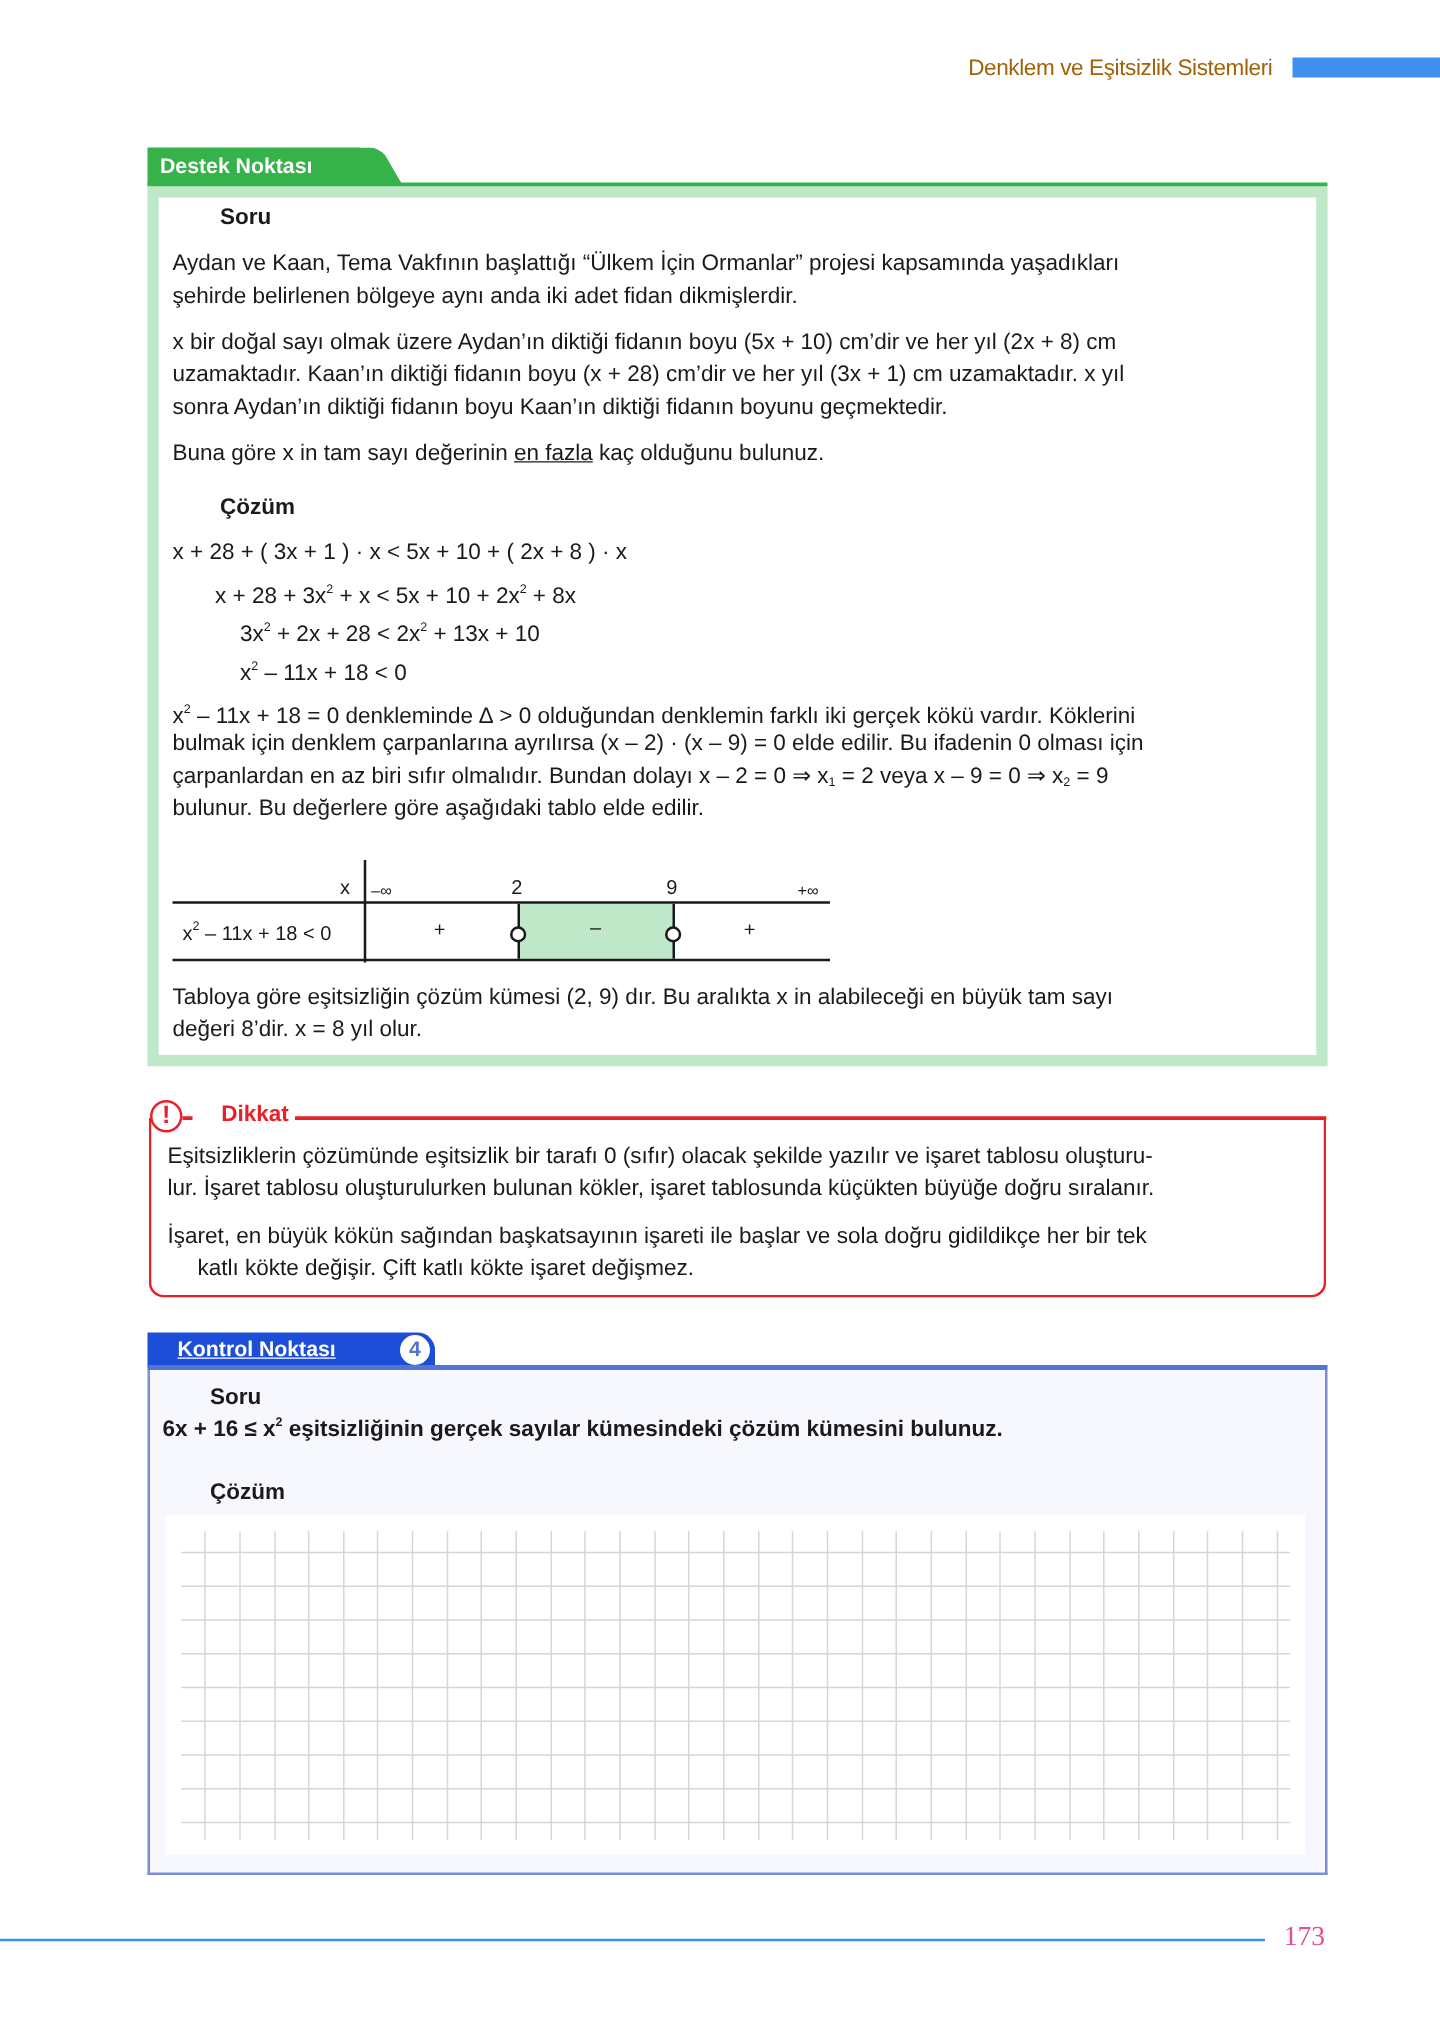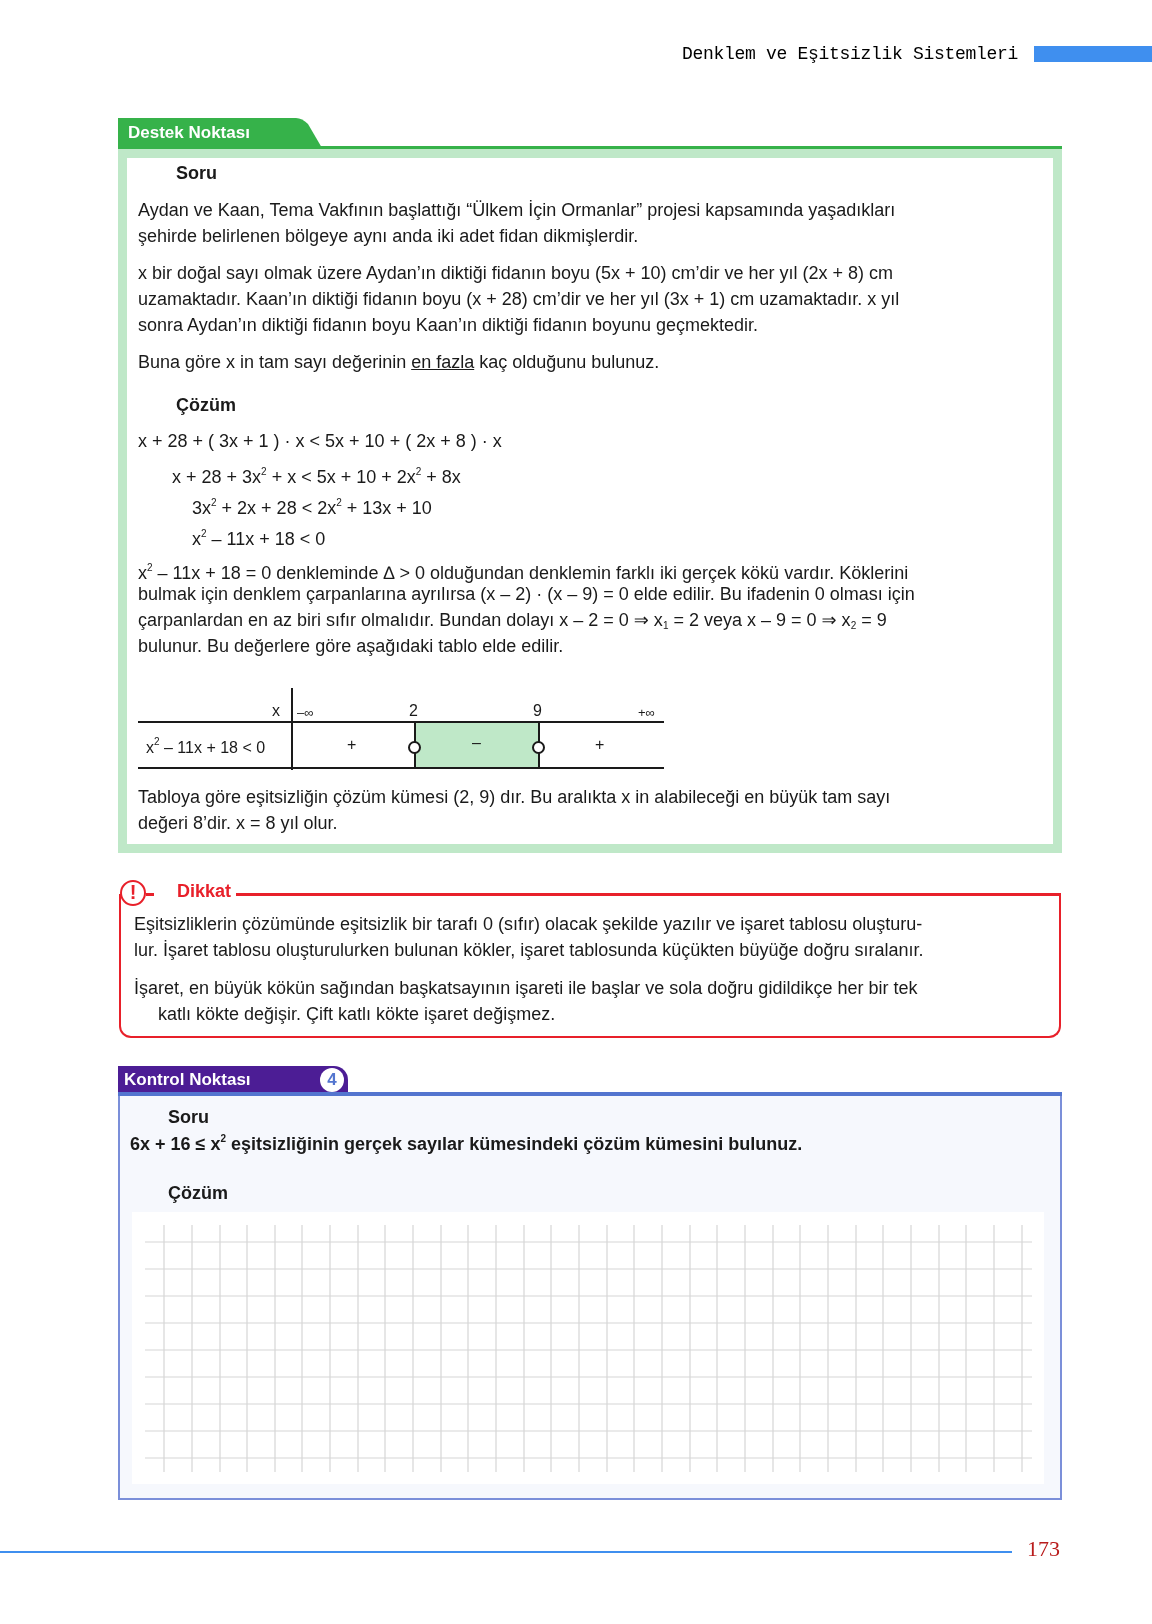--- a/index.html
+++ b/index.html
@@ -1,19 +1,19 @@
 <!DOCTYPE html>
 <html><head>
 <meta charset="utf-8">
 <style>
   html, body { margin:0; padding:0; background:#ffffff; }
   body { width:1152px; height:1624px; position:relative; overflow:hidden;
          font-family:"Liberation Sans", sans-serif; color:#1a1a1a; }
-  .header-title { position:absolute; top:44px; right:134px; font-size:18px; color:#000000;
-                  font-family:Liberation Mono, monospace; font-weight:300; letter-spacing:-0.3px; }
+  .header-title { position:absolute; top:44px; right:134px; font-size:18px; color:#a16207;
+                  font-family:Liberation Sans, sans-serif; font-weight:300; letter-spacing:-0.3px; }
   .header-bar { position:absolute; top:46px; right:0; width:118px; height:16px; background:#3f8fef; }
 
   
   .destek-tab { position:absolute; top:118px; left:118px; height:30px; width:170px; background:#36b24a;
                 color:#fff; font-weight:bold; font-size:17px; line-height:30px; padding-left:10px;
                 box-sizing:border-box; }
   .destek-tab-slant2 { position:absolute; top:118px; left:288px; width:34px; height:30px; overflow:hidden; }
   .destek-line { position:absolute; top:146px; left:118px; width:944px; height:3px; background:#36b24a; }
   .destek-frame { position:absolute; top:149px; left:118px; width:944px; height:704px; background:#bfe8c8; }
   .destek-inner { position:absolute; top:158px; left:127px; width:926px; height:686px; background:#fff; }
@@ -38,35 +38,35 @@
   .dikkat-box { position:absolute; top:894px; left:119px; width:942px; height:144px;
                 border:2.5px solid #e8202a; border-top:none; border-radius:0 0 12px 12px; box-sizing:border-box; }
   .dikkat-topline { position:absolute; top:893px; left:236px; width:825px; height:2.5px; background:#e8202a; }
   .dikkat-icon { position:absolute; top:880px; left:120px; width:26px; height:26px; border:2.5px solid #e8202a;
                  border-radius:50%; box-sizing:border-box; color:#e8202a; font-weight:bold; font-size:20px;
                  text-align:center; line-height:21px; background:#fff; }
   .dikkat-dash { position:absolute; top:893px; left:146px; width:8px; height:2.5px; background:#e8202a; }
   .dikkat-label { position:absolute; top:881px; left:157px; font-size:18px; font-weight:bold; color:#e8202a;margin-left:20px; }
 
   
-  .kontrol-tab { position:absolute; top:1066px; left:118px; width:230px; height:28px; background:#4c1d95;
-                 color:#fff; font-weight:bold; font-size:17px; line-height:28px; padding-left:6px;
-                 box-sizing:border-box; border-radius:0 14px 0 0; }
+  .kontrol-tab { position:absolute; top:1066px; left:118px; width:230px; height:28px; background:#1d4ed8;
+                 color:#fff; font-weight:bold; font-size:17px; line-height:28px; padding-left:24px;
+                 box-sizing:border-box; border-radius:0 14px 0 0;text-decoration:underline; }
   .kontrol-num { position:absolute; top:1068px; left:320px; width:24px; height:24px; border-radius:50%;
                  background:#fff; color:#5375cf; font-weight:bold; font-size:17px; text-align:center;
                  line-height:24px; }
   .kontrol-line { position:absolute; top:1092px; left:118px; width:944px; height:4px; background:#5375cf; }
   .kontrol-box { position:absolute; top:1096px; left:118px; width:944px; height:404px; background:#f6f8fd;
                  border-left:2px solid #7b8fd9; border-right:2px solid #7b8fd9; border-bottom:2px solid #7b8fd9;
                  box-sizing:border-box; }
   .grid { position:absolute; top:1212px; left:132px; width:912px; height:272px; background:#fff; }
   .grid svg { position:absolute; left:0; top:0; }
 
   .footer-line { position:absolute; top:1551px; left:0; width:1012px; height:2px; background:#3f8fef; }
-  .page-num { position:absolute; top:1536px; left:1027px; font-family:"Liberation Serif", serif; font-size:22px; color:#b91c1c; }
+  .page-num { position:absolute; top:1536px; left:1027px; font-family:"Liberation Serif", serif; font-size:22px; color:#ec4899; }
 </style>
 </head>
 <body>
 
 <div class="header-title">Denklem ve Eşitsizlik Sistemleri</div>
 <div class="header-bar"></div>
 
 <div>
   <div class="destek-frame"></div>
   <div class="destek-inner"></div>

